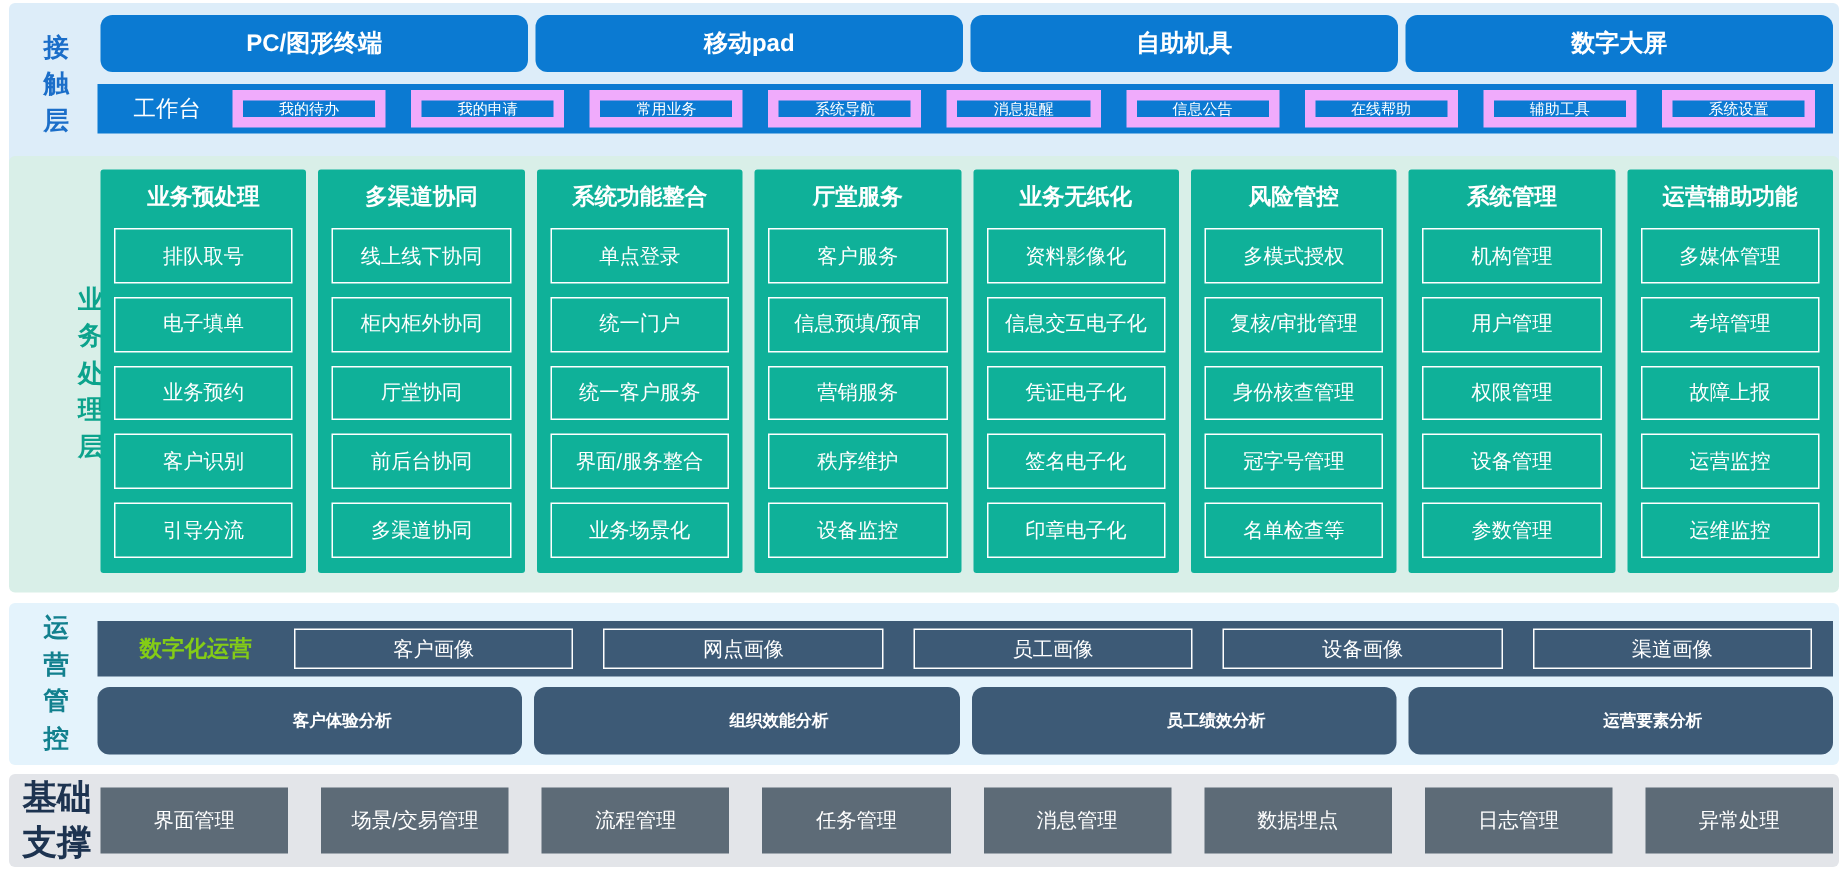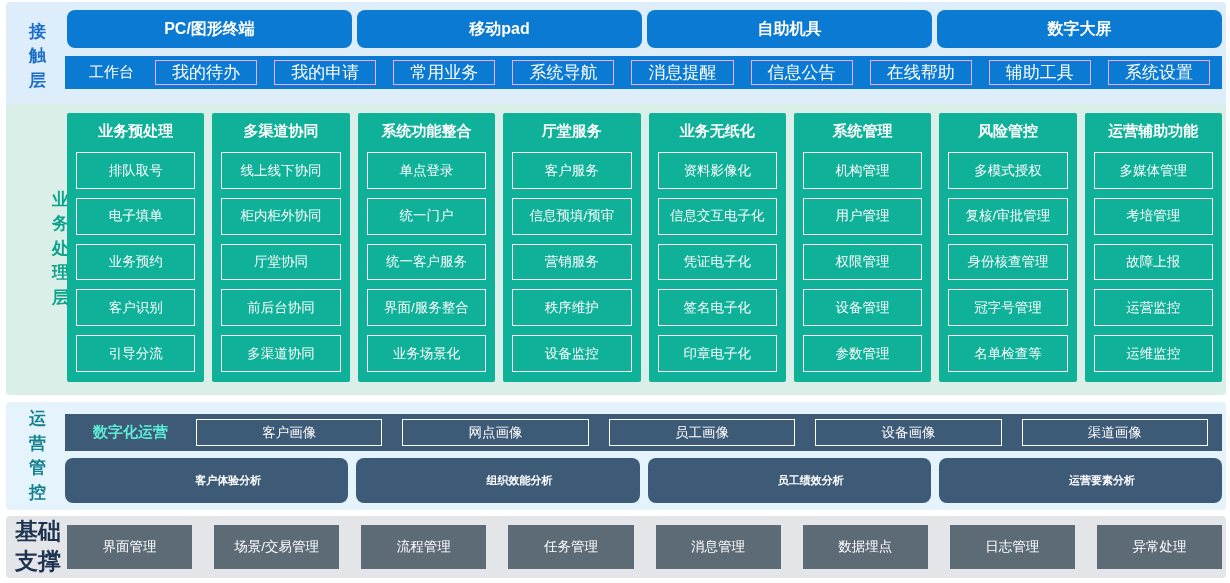--- a/index.html
+++ b/index.html
@@ -36,21 +36,21 @@
     font-weight: 700; font-size: 16px;
     display: flex; align-items: center; justify-content: center; cursor: pointer;
   }
   .workbench {
     position: absolute; left: 59px; right: 4px; top: 54px; height: 33px;
     background: #0b7ad2; display: flex; align-items: center; gap: 17px;
     padding: 0 12px 0 24px;
   }
   .workbench-label { color: #fff; font-weight: 400; font-size: 15px; flex: none; margin-right: 4px; }
   .workbench-item {
-    flex: 1; height: 25px; border: 1px solid #f0abfc; color: #fff; font-size: 17px;
+    flex: 1; height: 25px; border: 7px solid #f0abfc; color: #fff; font-size: 10px;
     display: flex; align-items: center; justify-content: center; cursor: pointer;
   }
 
   .columns { position: absolute; left: 61px; right: 4px; top: 9px; bottom: 13px; display: flex; gap: 8px; }
   .col {
     flex: 1; background: #0fb199; border-radius: 2px;
     padding: 6px 9px 10px; display: flex; flex-direction: column; gap: 9px;
   }
   .col-title {
     flex: none; height: 24px; display: flex; align-items: center; justify-content: center;
@@ -60,21 +60,21 @@
     flex: 1; border: 1px solid #fff; color: #fff; font-size: 13.5px;
     display: flex; align-items: center; justify-content: center;
     text-align: center; line-height: 1.15; padding: 0 3px; cursor: pointer;
   }
 
   .ops-bar {
     position: absolute; left: 59px; right: 4px; top: 12px; height: 37px;
     background: #3d5a76; display: flex; align-items: center; gap: 20px;
     padding: 0 14px 0 28px;
   }
-  .ops-label { color: #5eead4; font-weight: 700; font-size: 15px; flex: none; margin-right: 8px; }
+  .ops-label { color: #84cc16; font-weight: 700; font-size: 15px; flex: none; margin-right: 8px; }
   .ops-item {
     flex: 1; height: 27px; border: 1px solid #fff; color: #fff; font-size: 13.5px;
     display: flex; align-items: center; justify-content: center; cursor: pointer;
   }
   .analysis { position: absolute; left: 59px; right: 4px; top: 56px; height: 45px; display: flex; gap: 8px; }
   .analysis-box {
     flex: 1; background: #3d5a76; border-radius: 8px; color: #fff;
     font-weight: 700; font-size: 11px;
     display: flex; align-items: center; justify-content: center; cursor: pointer; padding-left: 43px;
   }
@@ -156,35 +156,35 @@
     <div class="col">
       <div class="col-title">业务无纸化</div>
       <div class="col-item">资料影像化</div>
       <div class="col-item">信息交互电子化</div>
       <div class="col-item">凭证电子化</div>
       <div class="col-item">签名电子化</div>
       <div class="col-item">印章电子化</div>
     </div>
 
     <div class="col">
+      <div class="col-title">风险管控</div>
+      <div class="col-item">多模式授权</div>
+      <div class="col-item">复核/审批管理</div>
+      <div class="col-item">身份核查管理</div>
+      <div class="col-item">冠字号管理</div>
+      <div class="col-item">名单检查等</div>
+    </div>
+
+    <div class="col">
       <div class="col-title">系统管理</div>
       <div class="col-item">机构管理</div>
       <div class="col-item">用户管理</div>
       <div class="col-item">权限管理</div>
       <div class="col-item">设备管理</div>
       <div class="col-item">参数管理</div>
-    </div>
-
-    <div class="col">
-      <div class="col-title">风险管控</div>
-      <div class="col-item">多模式授权</div>
-      <div class="col-item">复核/审批管理</div>
-      <div class="col-item">身份核查管理</div>
-      <div class="col-item">冠字号管理</div>
-      <div class="col-item">名单检查等</div>
     </div>
 
     <div class="col">
       <div class="col-title">运营辅助功能</div>
       <div class="col-item">多媒体管理</div>
       <div class="col-item">考培管理</div>
       <div class="col-item">故障上报</div>
       <div class="col-item">运营监控</div>
       <div class="col-item">运维监控</div>
     </div>

